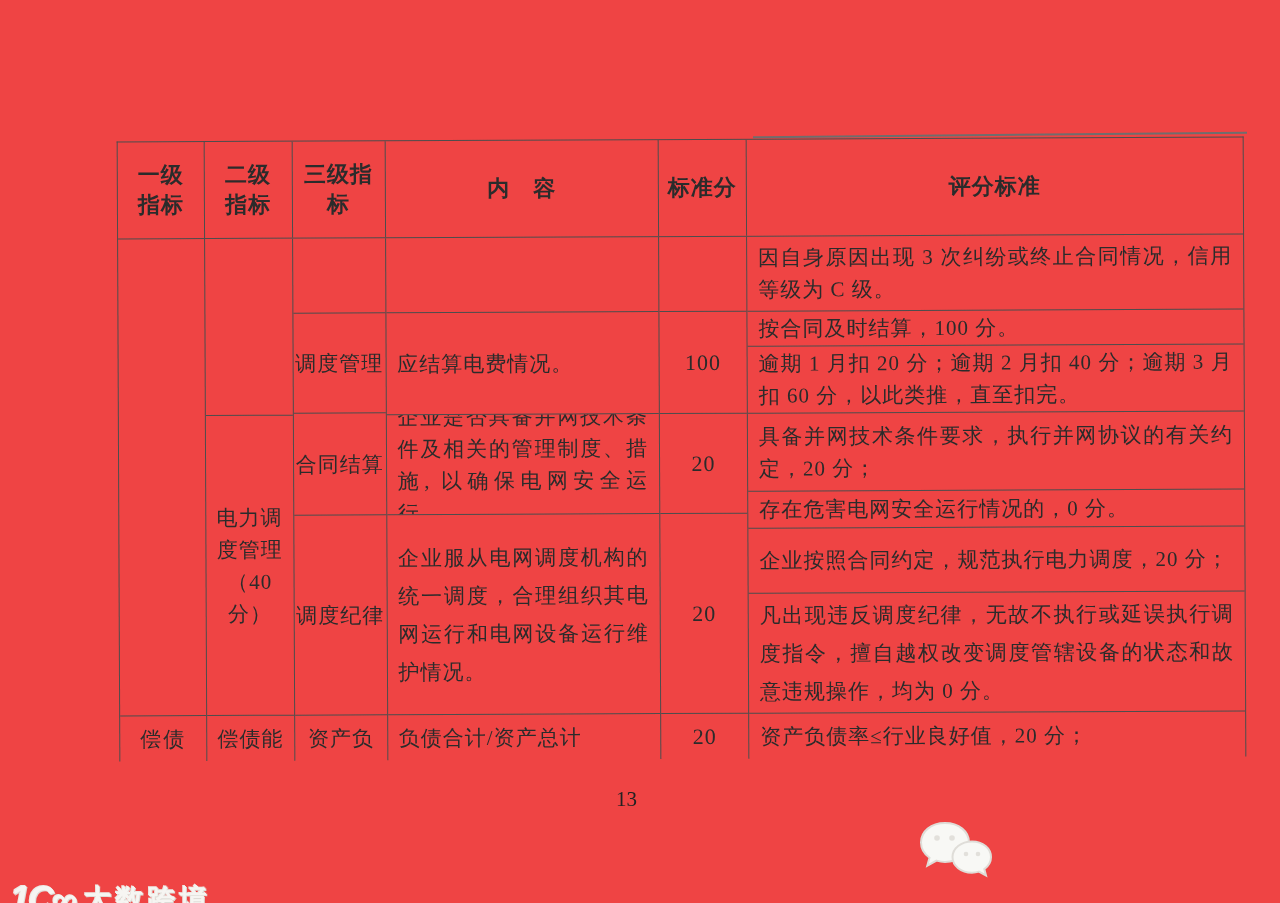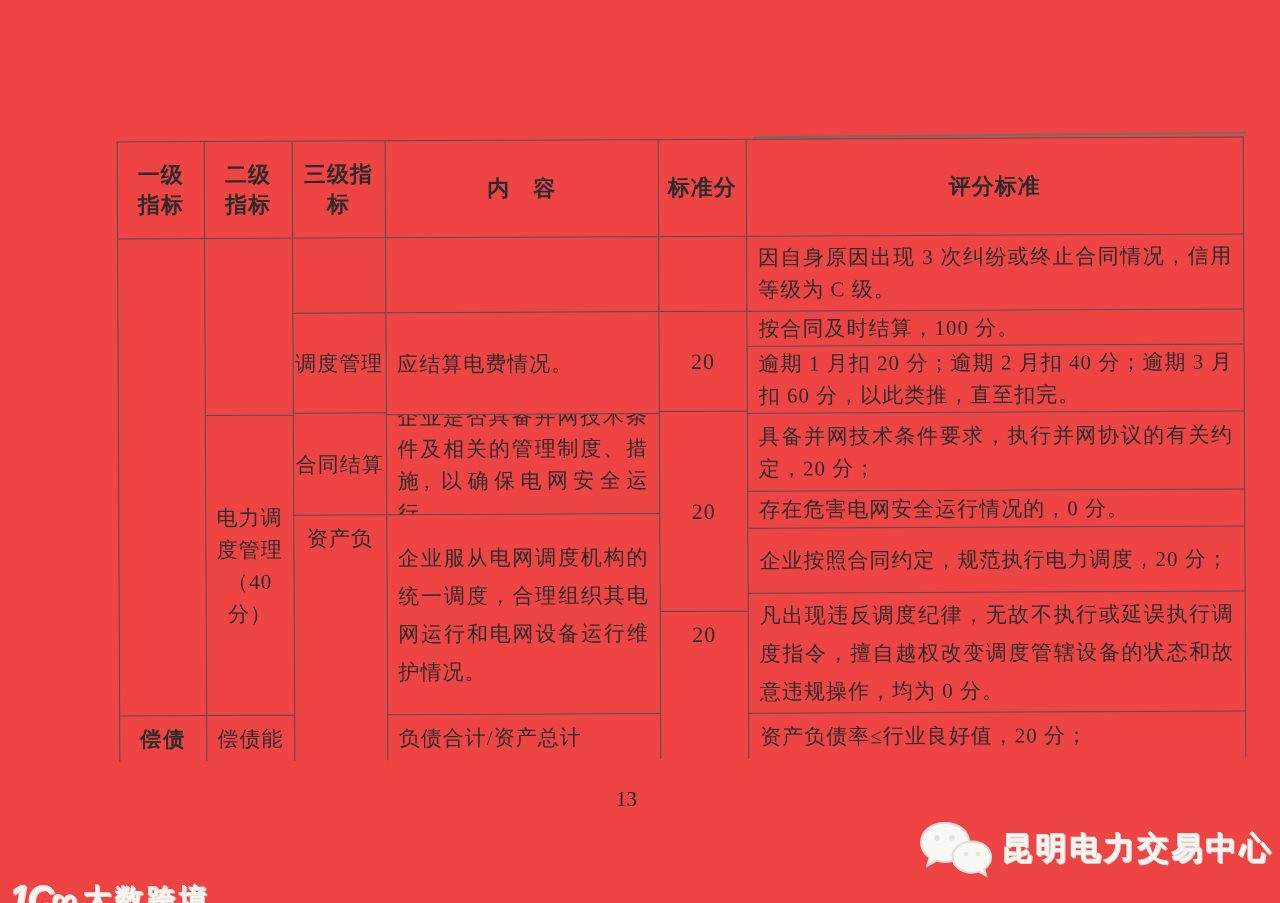--- a/index.html
+++ b/index.html
@@ -39,21 +39,21 @@
   .cell{
     display:flex;flex-direction:column;justify-content:center;
     font-size:21px;line-height:32px;letter-spacing:1px;
     border-bottom:1.5px solid var(--line);overflow:hidden;
   }
   .col .cell:last-child{border-bottom:none;}
   .center{align-items:center;text-align:center;}
   .left{padding:1px 11px;text-align:justify;}
   .pre{white-space:pre-line;}
   .roomy{line-height:38px;}
-  .bold{font-weight:bold;letter-spacing:2px;text-align:right;}
+  .bold{font-weight:normal;letter-spacing:2px;text-align:right;}
   .num{font-size:22px;}
   .h477{height:477px;}.h300{height:300px;}.h200{height:200px;}.h177{height:177px;}
   .h120{height:120px;}.h102{height:102px;}.h100{height:100px;}.h78{height:78px;}
   .h75{height:75px;}.h67{height:67px;}.h65{height:65px;}.h45{height:45px;}
   .h37{height:37px;}.h35{height:35px;}
 
   
   .pagenum{position:absolute;left:616px;top:787px;width:60px;text-align:left;
     font-size:21px;color:#222;}
 
@@ -100,33 +100,35 @@
         <div class="cell h300 center pre">电力调
 度管理
 （40 分）</div>
         <div class="cell h45 center">偿债能</div>
       </div>
 
       <div class="col w93">
         <div class="cell h75 center"></div>
         <div class="cell h100 center">调度管理</div>
         <div class="cell h102 center">合同结算</div>
+        <div class="cell h200 center">调度纪律</div>
         <div class="cell h45 center">资产负</div>
       </div>
 
       <div class="col w274">
         <div class="cell h75 left"></div>
         <div class="cell h102 left">应结算电费情况。</div>
         <div class="cell h100 left">企业是否具备并网技术条件及相关的管理制度、措施, 以确保电网安全运行。</div>
         <div class="cell h200 left roomy">企业服从电网调度机构的统一调度，合理组织其电网运行和电网设备运行维护情况。</div>
         <div class="cell h45 left">负债合计/资产总计</div>
       </div>
 
       <div class="col w88">
         <div class="cell h75 center num"></div>
+        <div class="cell h102 center num">100</div>
         <div class="cell h100 center num">20</div>
         <div class="cell h200 center num">20</div>
         <div class="cell h45 center num">20</div>
       </div>
 
       <div class="col w497">
         <div class="cell h75 left">因自身原因出现 3 次纠纷或终止合同情况，信用等级为 C 级。</div>
         <div class="cell h35 left">按合同及时结算，100 分。</div>
         <div class="cell h67 left">逾期 1 月扣 20 分；逾期 2 月扣 40 分；逾期 3 月扣 60 分，以此类推，直至扣完。</div>
         <div class="cell h78 left">具备并网技术条件要求，执行并网协议的有关约定，20 分；</div>
@@ -152,16 +154,15 @@
         <path d="M27,3 C13,3 3,11.5 3,22.5 c0,6.2 3.2,11.5 8.5,15.2 l-2.2,8 9.2,-5.1 c2.7,0.8 5.6,1.3 8.5,1.3 14,0 24,-8.5 24,-19.4 C51,11.5 41,3 27,3 Z"></path>
         <path d="M54,21.5 c-11,0 -19.5,6.8 -19.5,15.6 0,8.8 8.5,15.6 19.5,15.6 2.4,0 4.8,-0.4 6.9,-1.1 l7.1,3.9 -1.7,-6.4 c4.2,-2.9 6.7,-7.2 6.7,-12 C73,28.3 65,21.5 54,21.5 Z"></path>
       </g>
       <g fill="#e2e0db">
         <circle cx="19" cy="18" r="2.8"></circle>
           <circle cx="34" cy="18" r="2.8"></circle>
         <circle cx="48" cy="34" r="2.3"></circle>
           <circle cx="60" cy="34" r="2.3"></circle>
       </g>
     </svg>
-    <span class="wm-text">昆明电力交易中心</span>
   </div>
 
 </div>
 
 </body></html>

